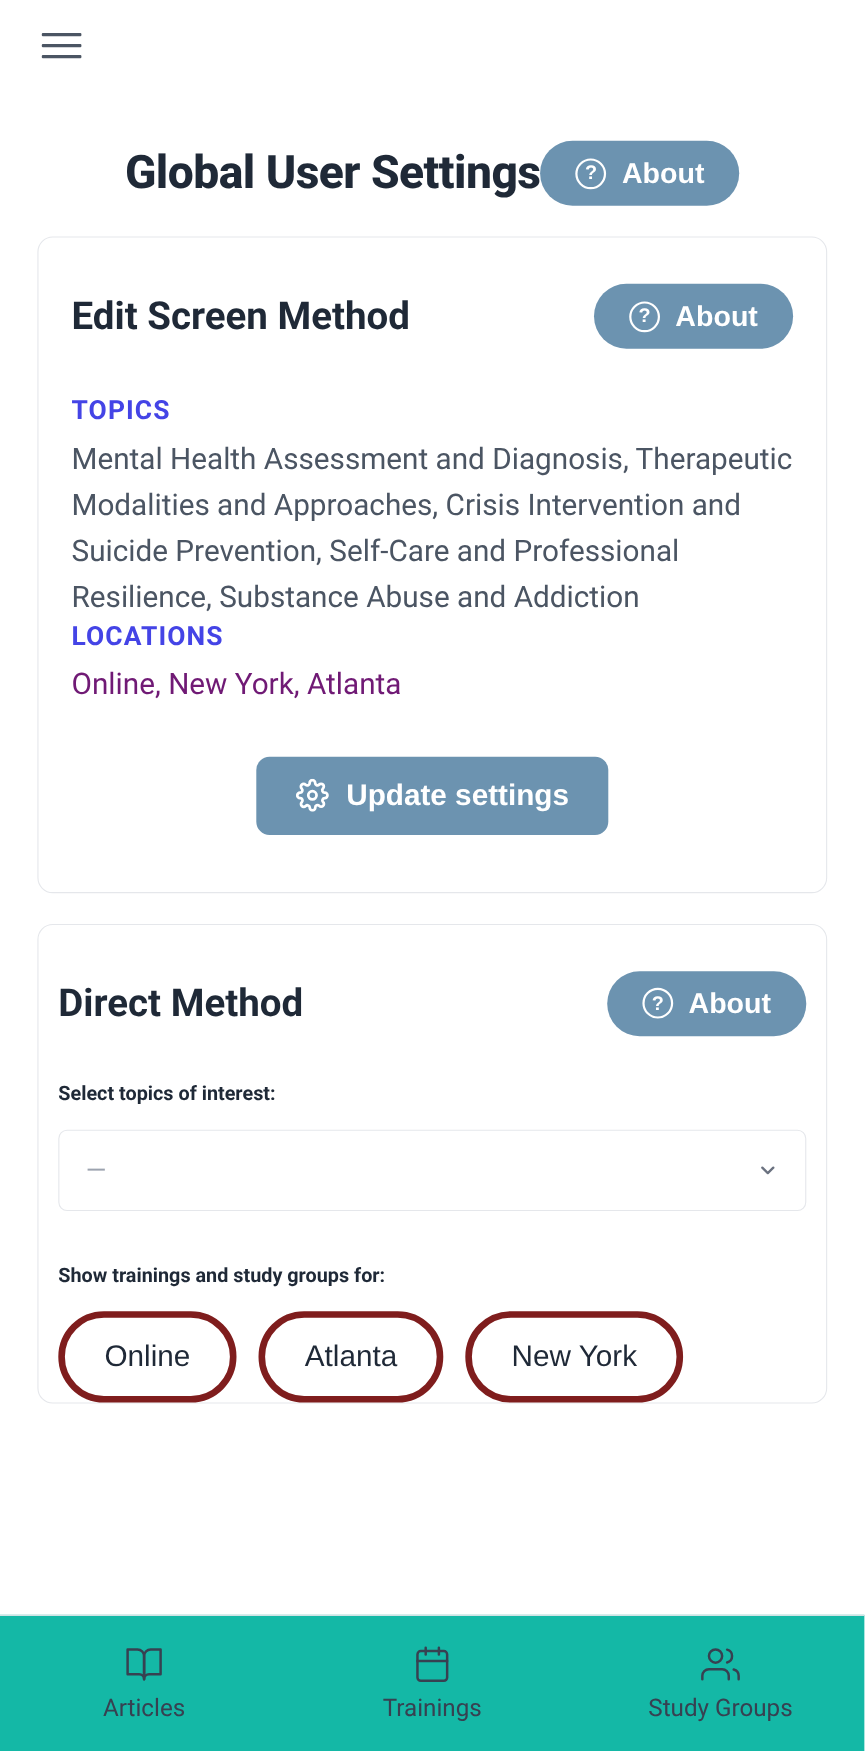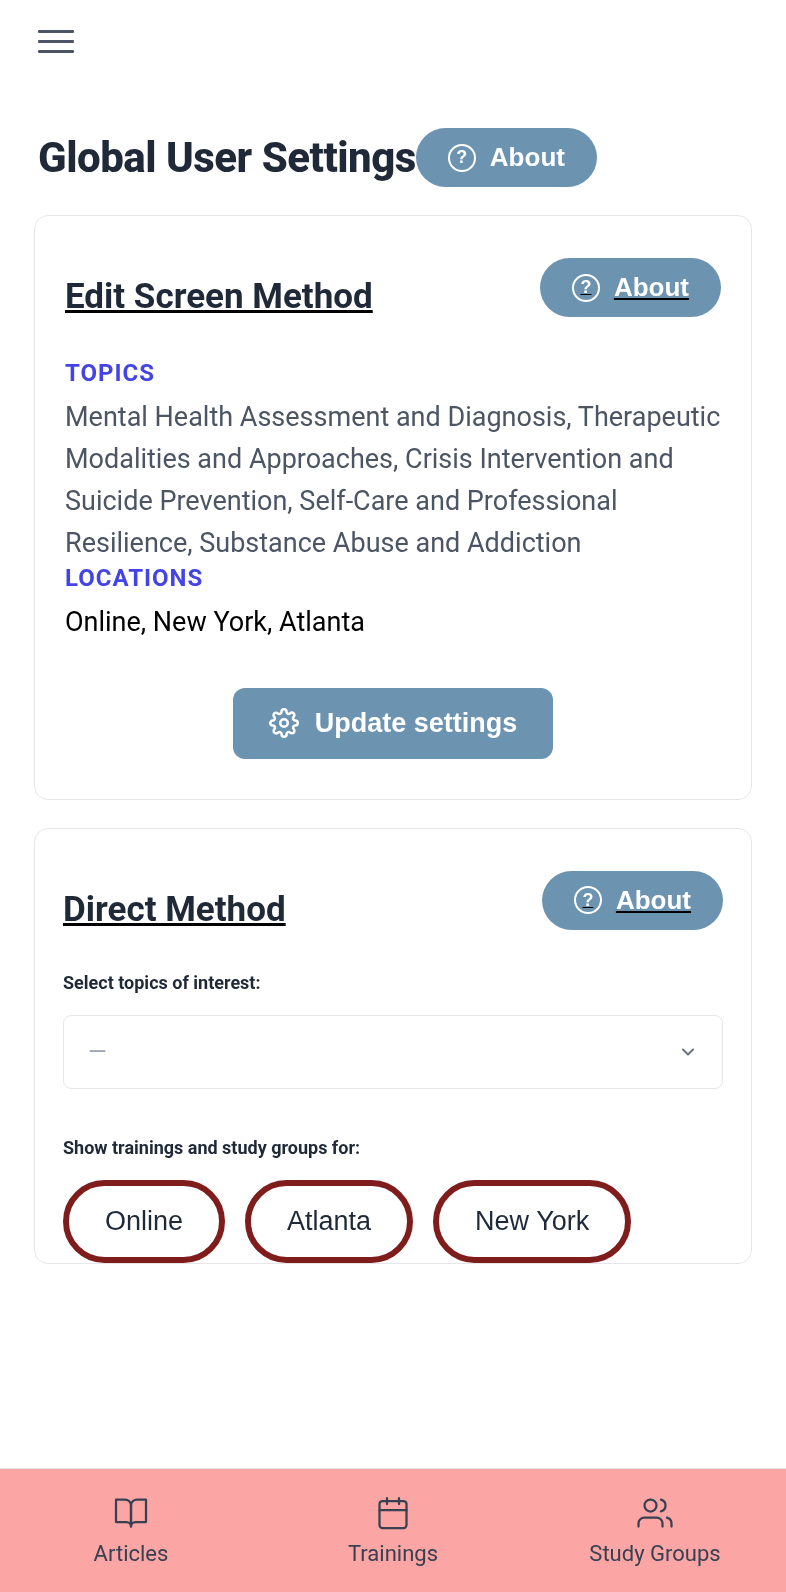--- a/index.html
+++ b/index.html
@@ -26,21 +26,21 @@
       cursor: pointer;
     }
     .hamburger span {
       height: 3px;
       background: #4b5563;
       border-radius: 1px;
     }
     .title-row {
       display: flex;
       align-items: center;
-      justify-content: flex-start;
+      justify-content: center;
       padding: 55px 38px 0px;
     }
     .page-title {
       font-size: 42px;
       font-weight: 800;
       color: #1f2937;
       letter-spacing: -0.5px;
     }
     .about-btn {
       background: #6c93b0;
@@ -67,70 +67,69 @@
       font-weight: bold;
     }
     .card {
       margin: 28px 34px 0;
       border: 1px solid #e5e7eb;
       border-radius: 14px;
       padding: 42px 30px 36px;
     }
     .card-header {
       display: flex;
-      align-items: flex-end;
+      align-items: center;
       justify-content: space-between;
       margin-bottom: 42px;
-      text-decoration: underline;
     }
     .card-title {
       font-size: 35px;
       font-weight: 700;
       color: #1f2937;
     }
     .label-blue {
       color: #4444e6;
       font-weight: 700;
       font-size: 24px;
       letter-spacing: 1px;
       margin-bottom: 10px;
     }
     .topics-text {
       color: #4b5563;
       font-size: 27px;
       line-height: 1.55;
     }
     .locations-text {
-      color: #000000;
+      color: #701a75;
       font-size: 27px;
       line-height: 1.5;
     }
     .update-btn {
       background: #6c93b0;
       color: #ffffff;
       border: none;
       border-radius: 12px;
       padding: 20px 36px;
       font-size: 27px;
       font-weight: 600;
       display: flex;
       align-items: center;
       gap: 16px;
       cursor: pointer;
-      margin: 45px auto 4px;
+      margin: 45px auto 16px;
     }
     .gear-icon {
       width: 30px;
       height: 30px;
     }
     .card2 {
       margin: 28px 34px 0;
       border: 1px solid #e5e7eb;
       border-radius: 14px;
-      padding: 42px 28px 0px;
+      padding: 42px 18px 0px;
     }
     .direct-label {
       font-size: 18px;
       font-weight: 700;
       color: #1f2937;
       margin-bottom: 22px;
     }
     .select {
       border: 1px solid #e5e7eb;
       border-radius: 8px;
@@ -162,21 +161,21 @@
       color: #1f2937;
       background: #ffffff;
       cursor: pointer;
     }
     .bottom-nav {
       position: absolute;
       bottom: 0;
       left: 0;
       right: 0;
       height: 124px;
-      background: #fca5a5;
+      background: #14b8a6;
       border-top: 1px solid #e5e7eb;
       display: flex;
     }
     .nav-item {
       flex: 1;
       display: flex;
       flex-direction: column;
       align-items: center;
       justify-content: center;
       gap: 10px;

